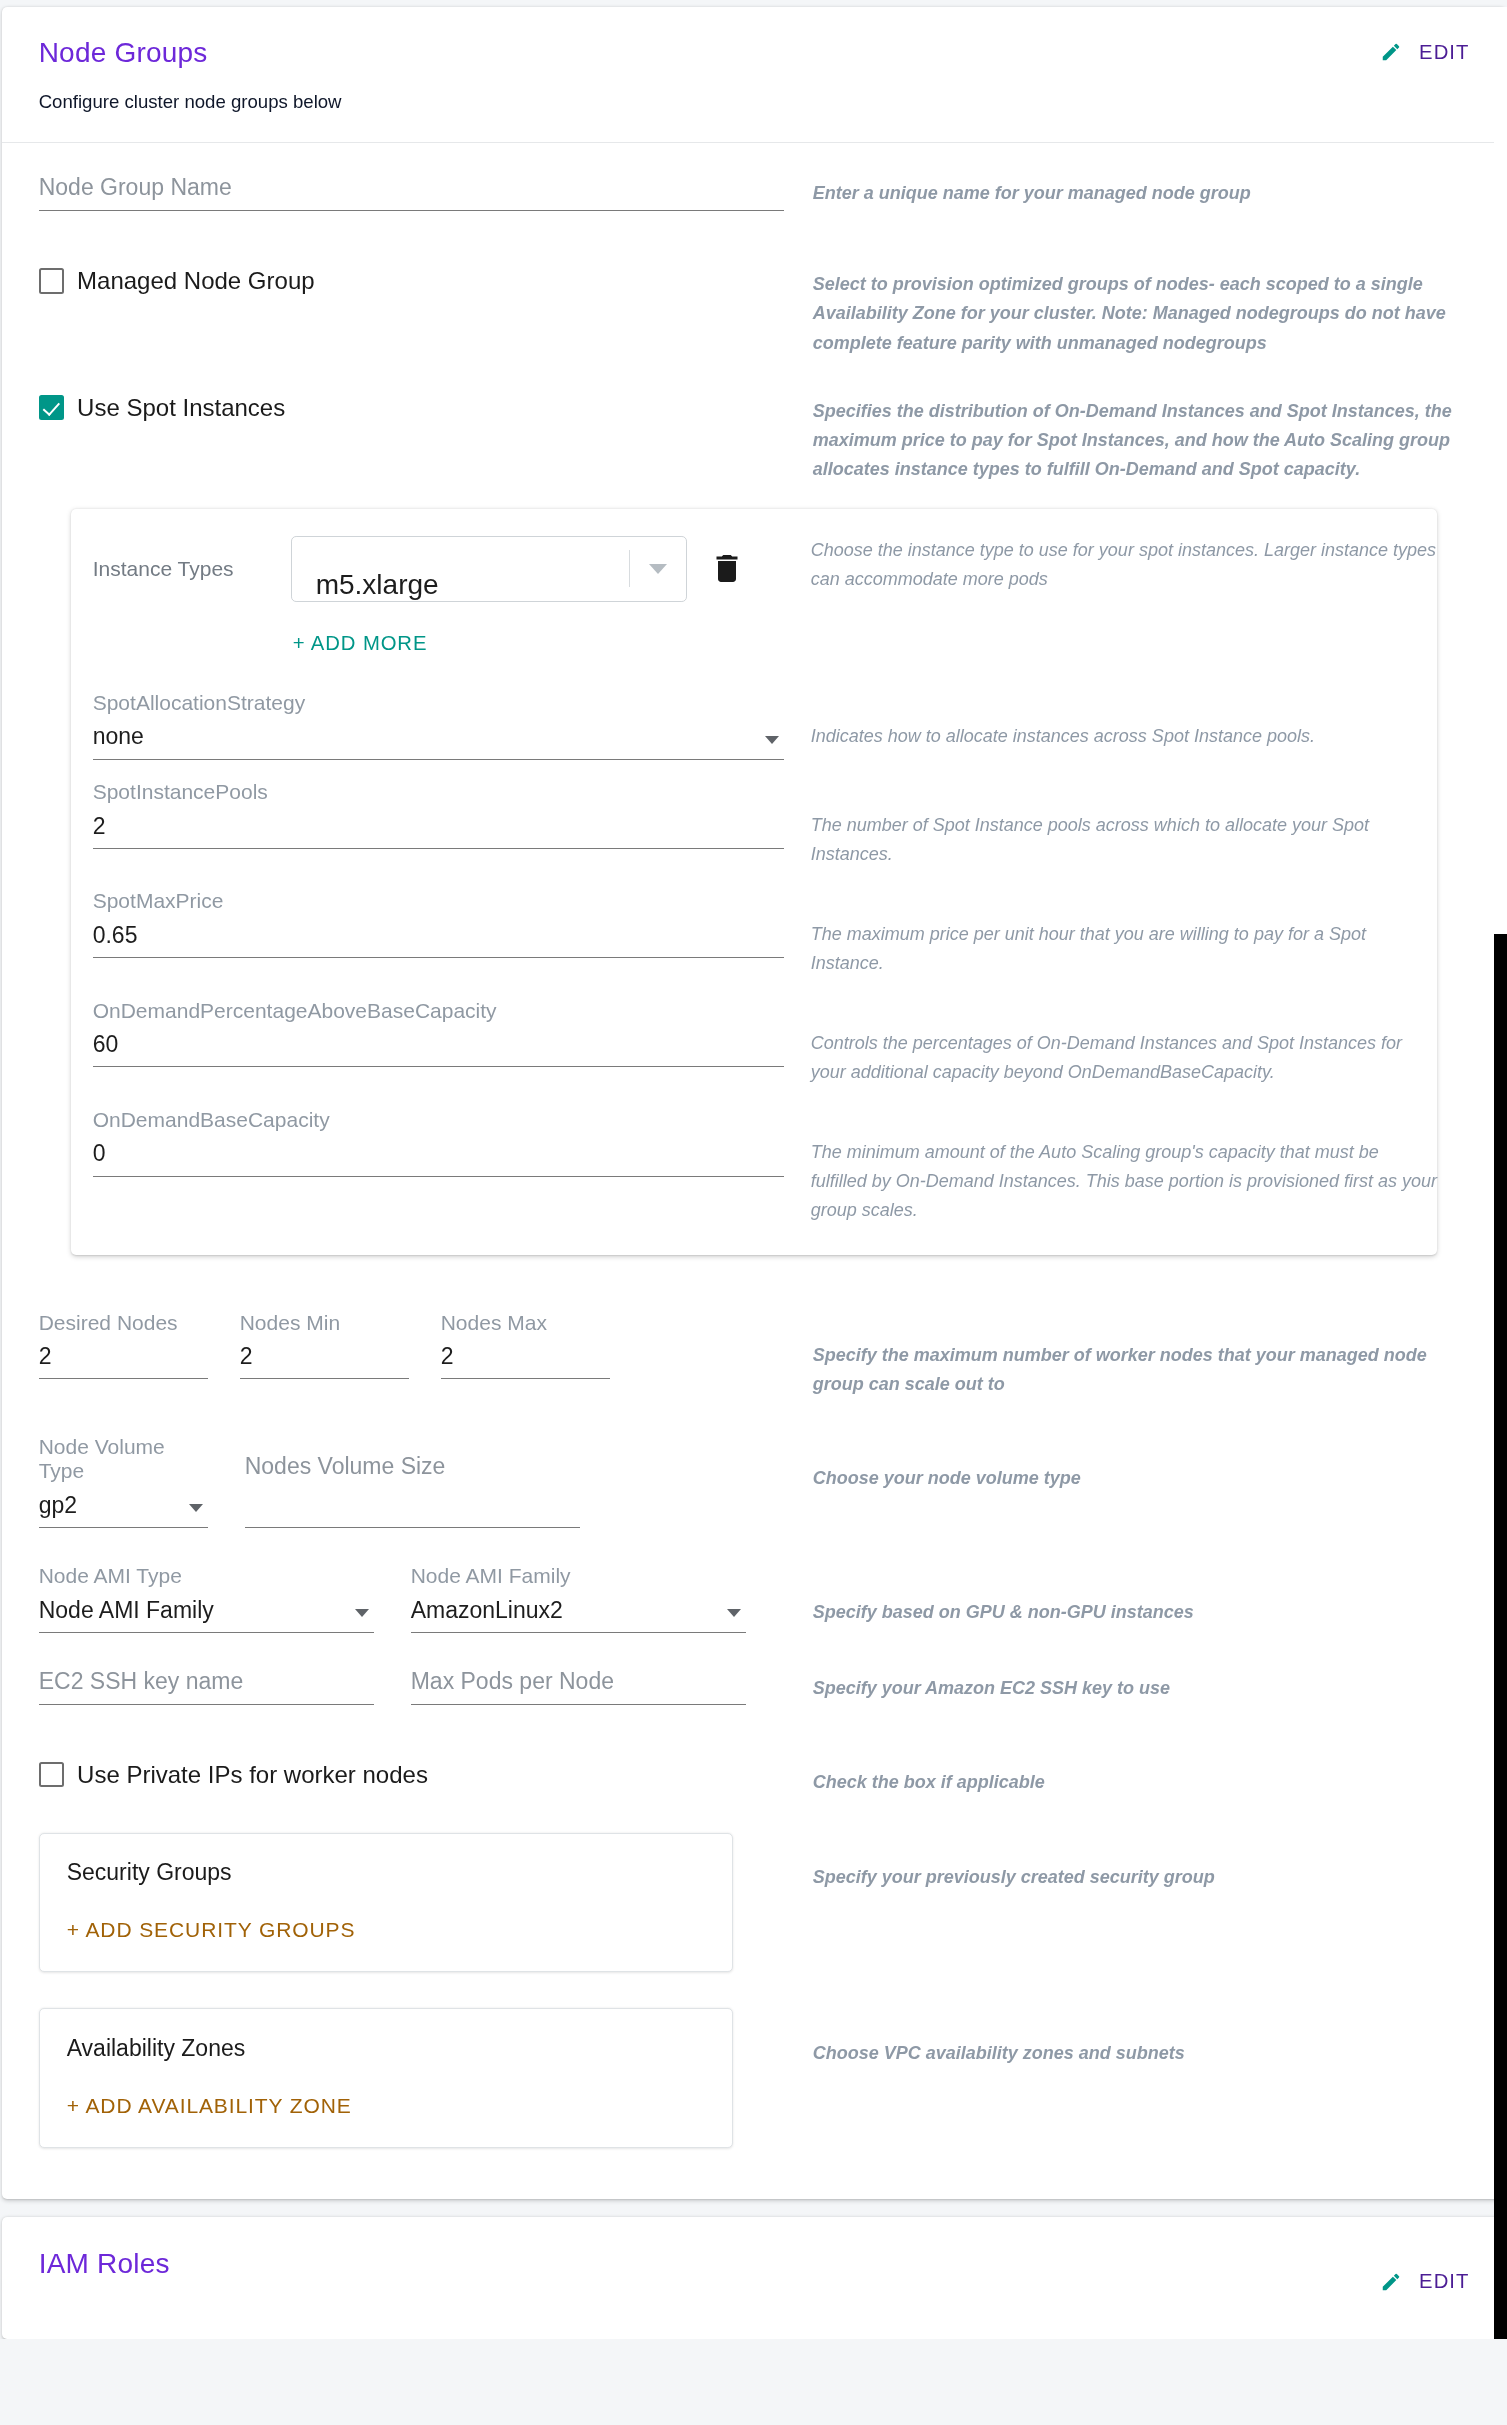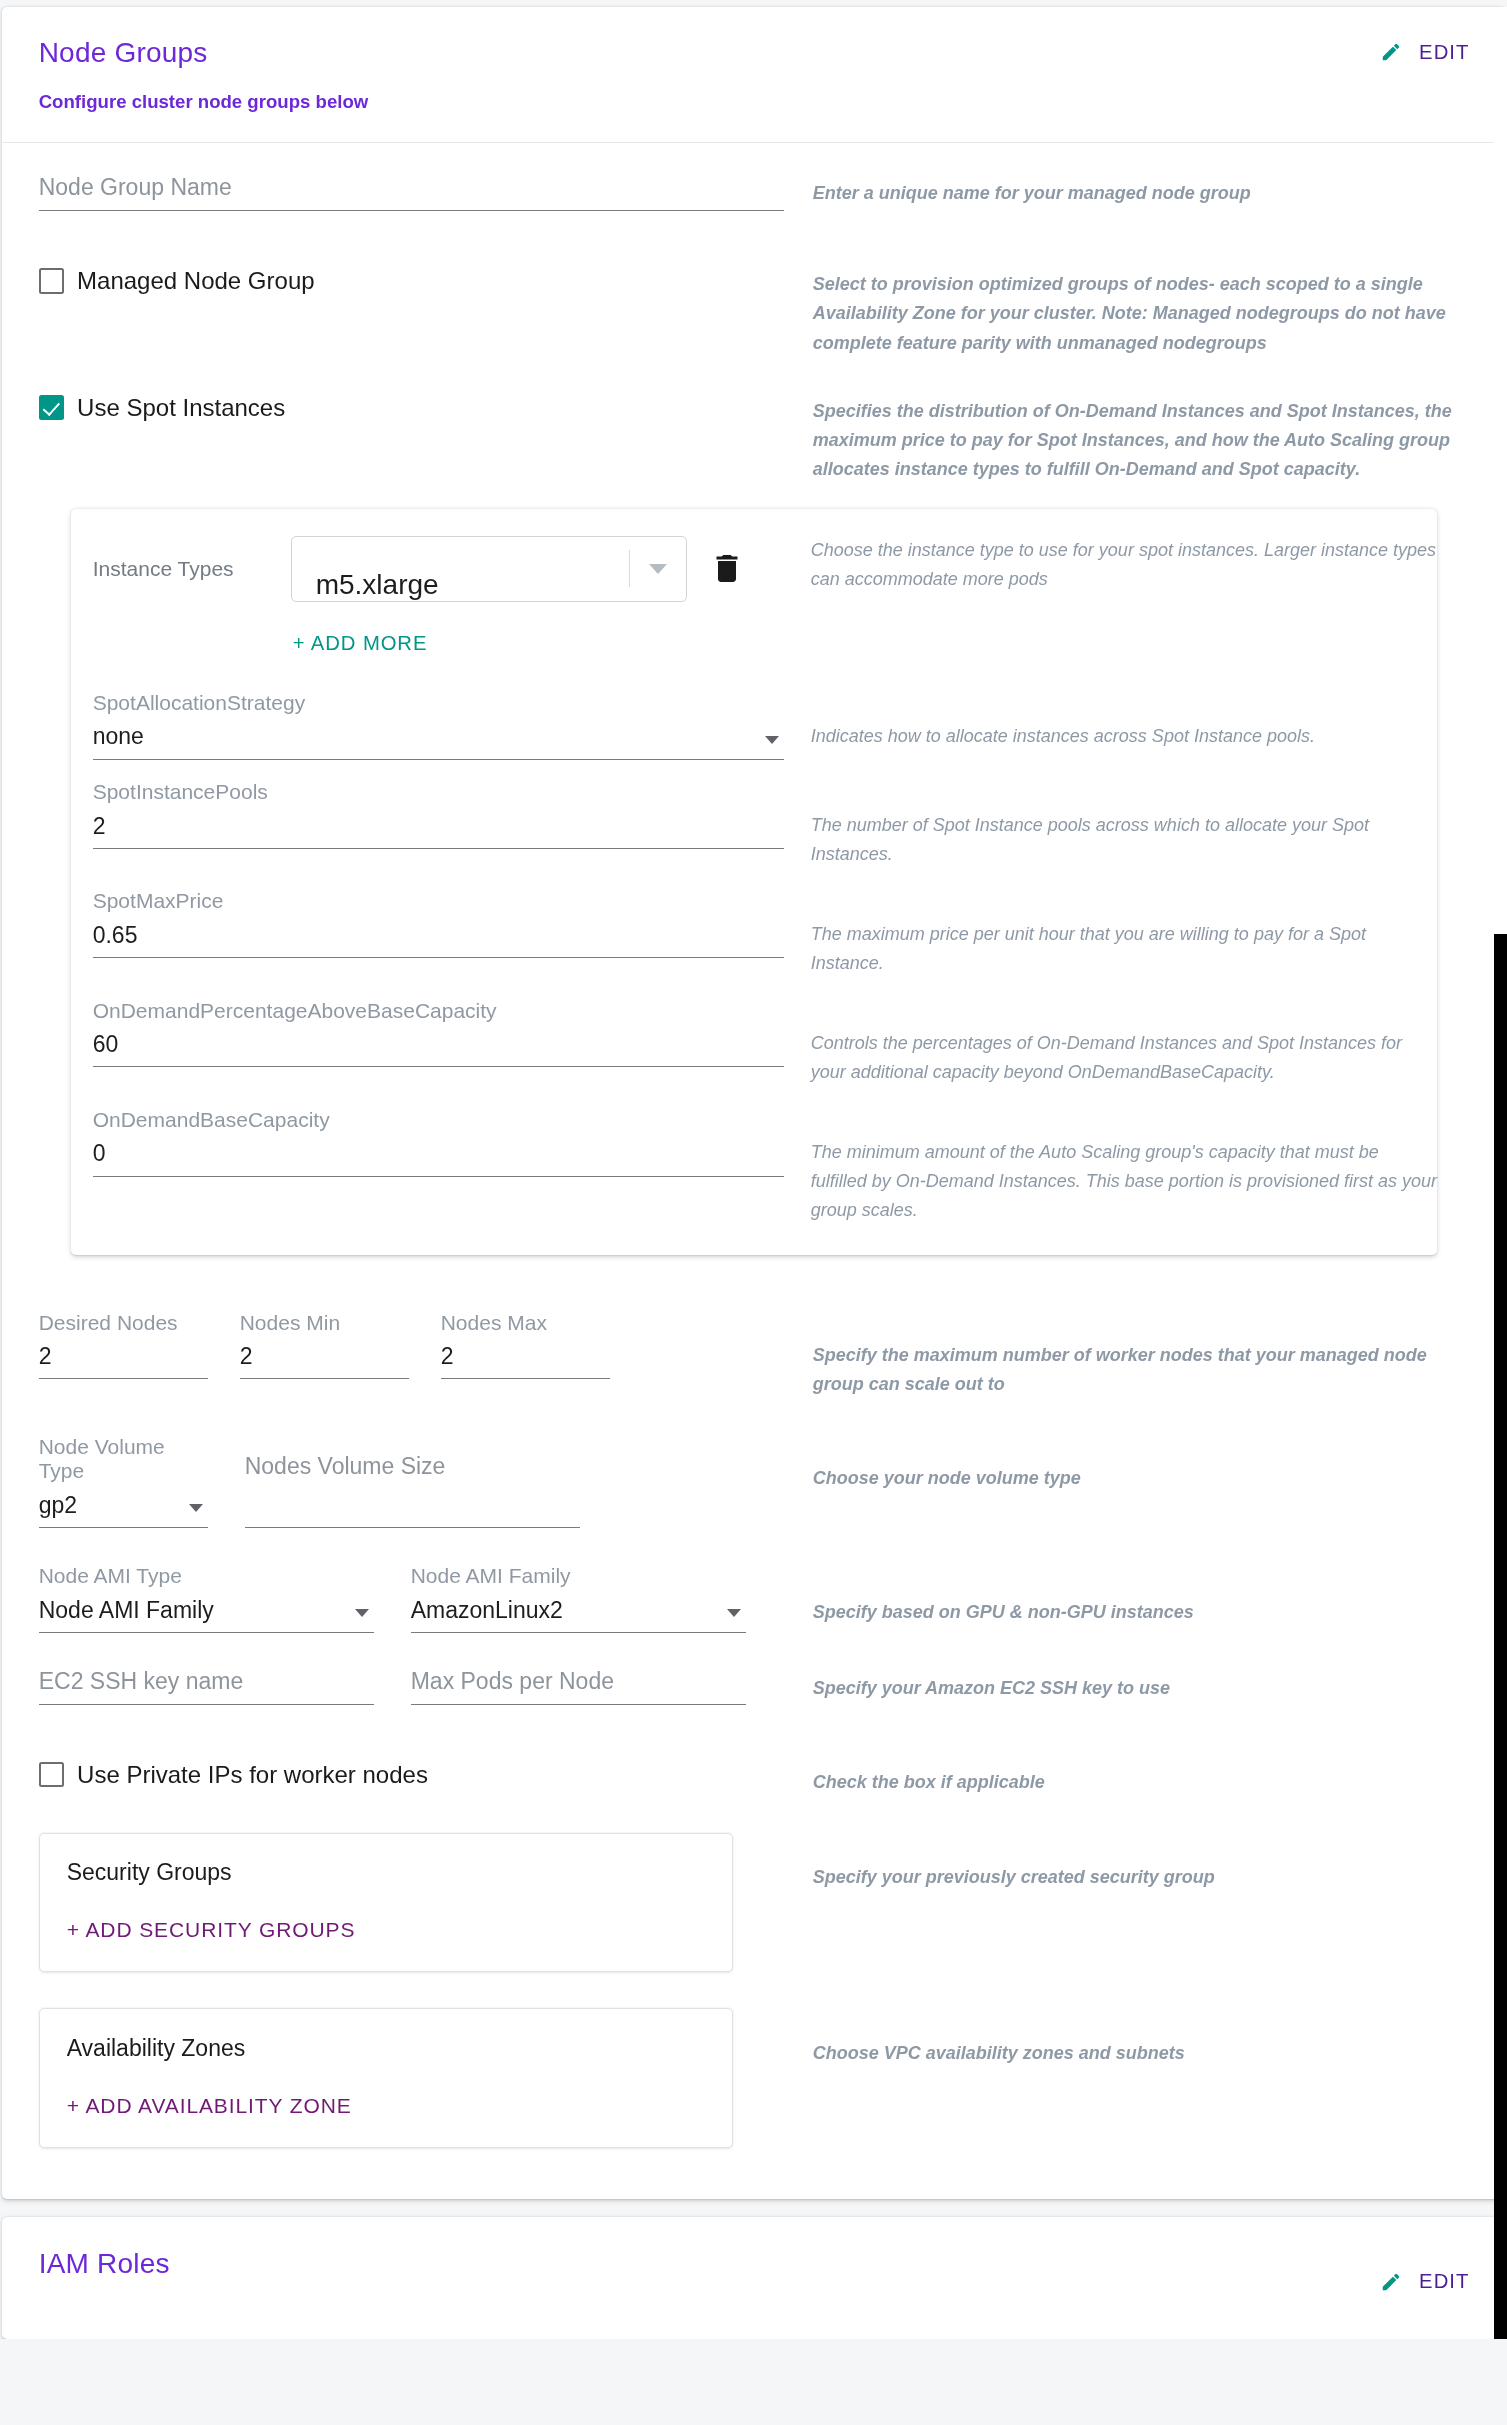--- a/index.html
+++ b/index.html
@@ -29,22 +29,22 @@
   }
   .card-title {
     font-size: 28px;
     color: #6d28d9;
     font-weight: 400;
     letter-spacing: 0.2px;
   }
   .card-sub {
     margin-top: 22px;
     font-size: 18.6px;
-    color: #6d28d9;
-    font-weight: 700;
+    color: #0f172a;
+    font-weight: 400;
   }
   .edit-btn {
     position: absolute;
     top: 34px;
     right: 37px;
     display: flex;
     align-items: center;
     gap: 17px;
     color: #4c1d95;
     font-size: 20.3px;
@@ -217,21 +217,21 @@
     border: 0.8px solid #dfe3e6;
     border-radius: 5.1px;
     box-shadow: 0 0.8px 2.5px rgba(0,0,0,0.10);
     padding: 25.4px 27px 29px 27px;
     width: 694px;
     background: #fff;
   }
   .panel-title { font-size: 23px; color: #1b1b1b; }
   .panel-add {
     margin-top: 32px;
-    color: #701a75;
+    color: #a16207;
     font-size: 21px;
     letter-spacing: 0.9px;
     cursor: pointer;
     display: inline-block;
   }
 
   
   .scrollbar-track {
     position: absolute;
     top: 0; right: 0;

